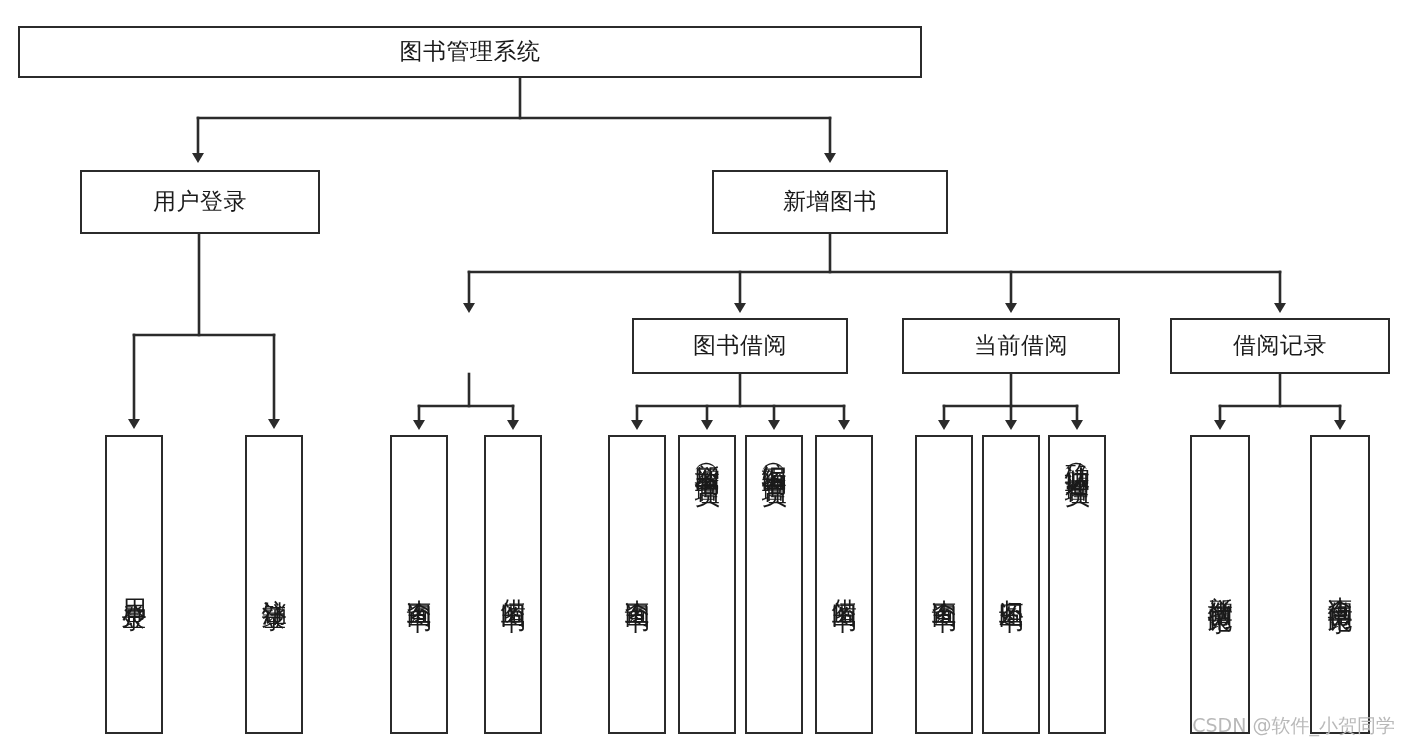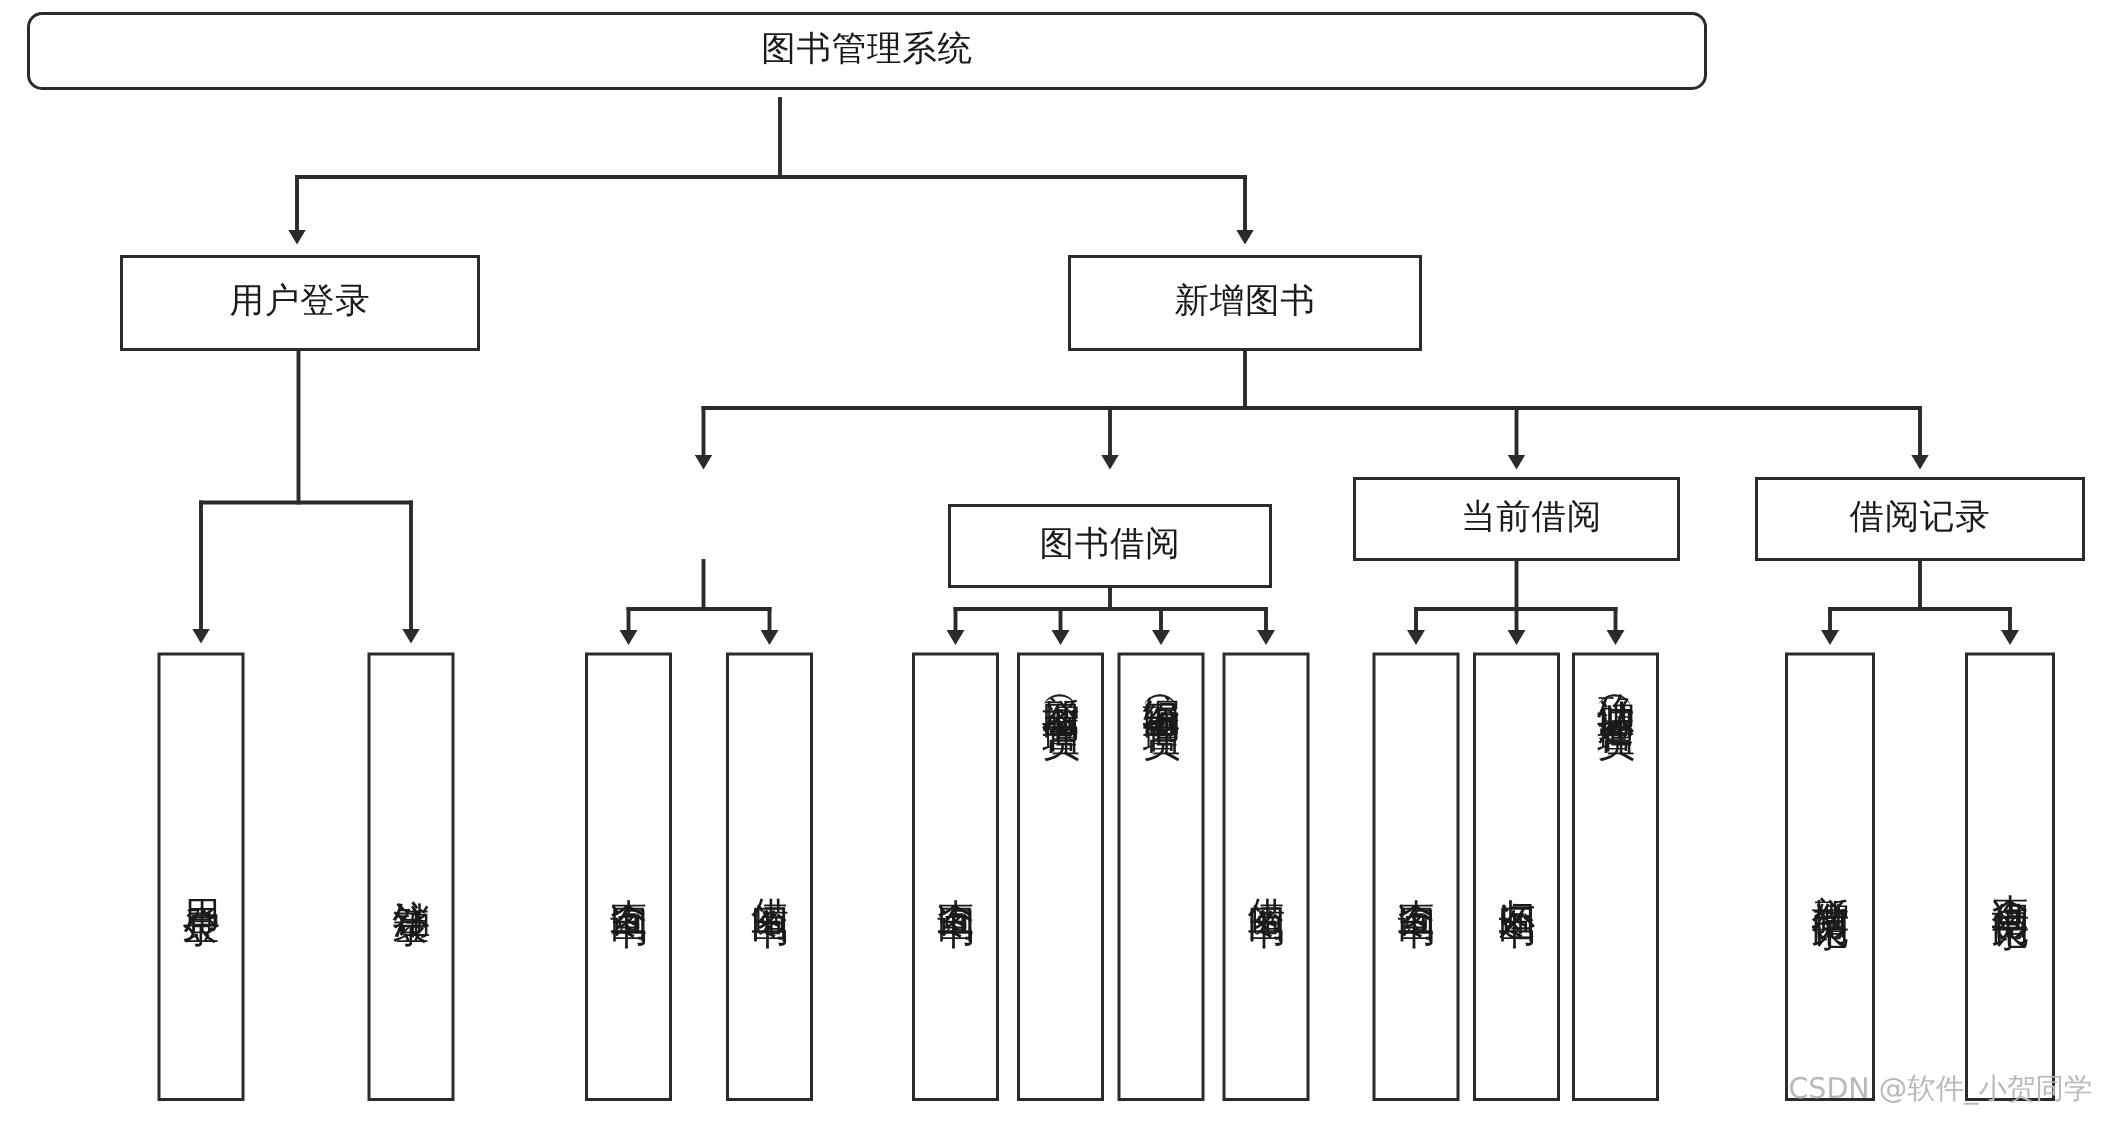--- a/index.html
+++ b/index.html
@@ -122,32 +122,32 @@
       <path d="M1011,406 L1011,421" marker-end="url(#arrow)"></path>
       <path d="M1077,406 L1077,421" marker-end="url(#arrow)"></path>
 
       <path d="M1280,374 L1280,406"></path>
       <path d="M1220,406 L1340,406"></path>
       <path d="M1220,406 L1220,421" marker-end="url(#arrow)"></path>
       <path d="M1340,406 L1340,421" marker-end="url(#arrow)"></path>
     </g>
   </svg>
 
-  <div class="node horiz" style="left:18px; top:8px; width:1120px; height:52px;border-radius:10px;">
+  <div class="node horiz" style="left:18px; top:26px; width:904px; height:52px;">
     <span class="node-label">图书管理系统</span>
   </div>
 
   <div class="node horiz" style="left:80px; top:170px; width:240px; height:64px;">
     <span class="node-label">用户登录</span>
   </div>
   <div class="node horiz" style="left:712px; top:170px; width:236px; height:64px;">
     <span class="node-label">新增图书</span>
   </div>
 
-  <div class="node horiz" style="left:632px; top:318px; width:216px; height:56px;margin-top:18px;">
+  <div class="node horiz" style="left:632px; top:318px; width:216px; height:56px;">
     <span class="node-label">图书借阅</span>
   </div>
   <div class="node horiz" style="left:902px; top:318px; width:218px; height:56px;padding-left:20px;">
     <span class="node-label">当前借阅</span>
   </div>
   <div class="node horiz" style="left:1170px; top:318px; width:220px; height:56px;">
     <span class="node-label">借阅记录</span>
   </div>
 
   <div class="node vert vcenter" style="left:105px; top:435px; width:58px; height:299px;">

